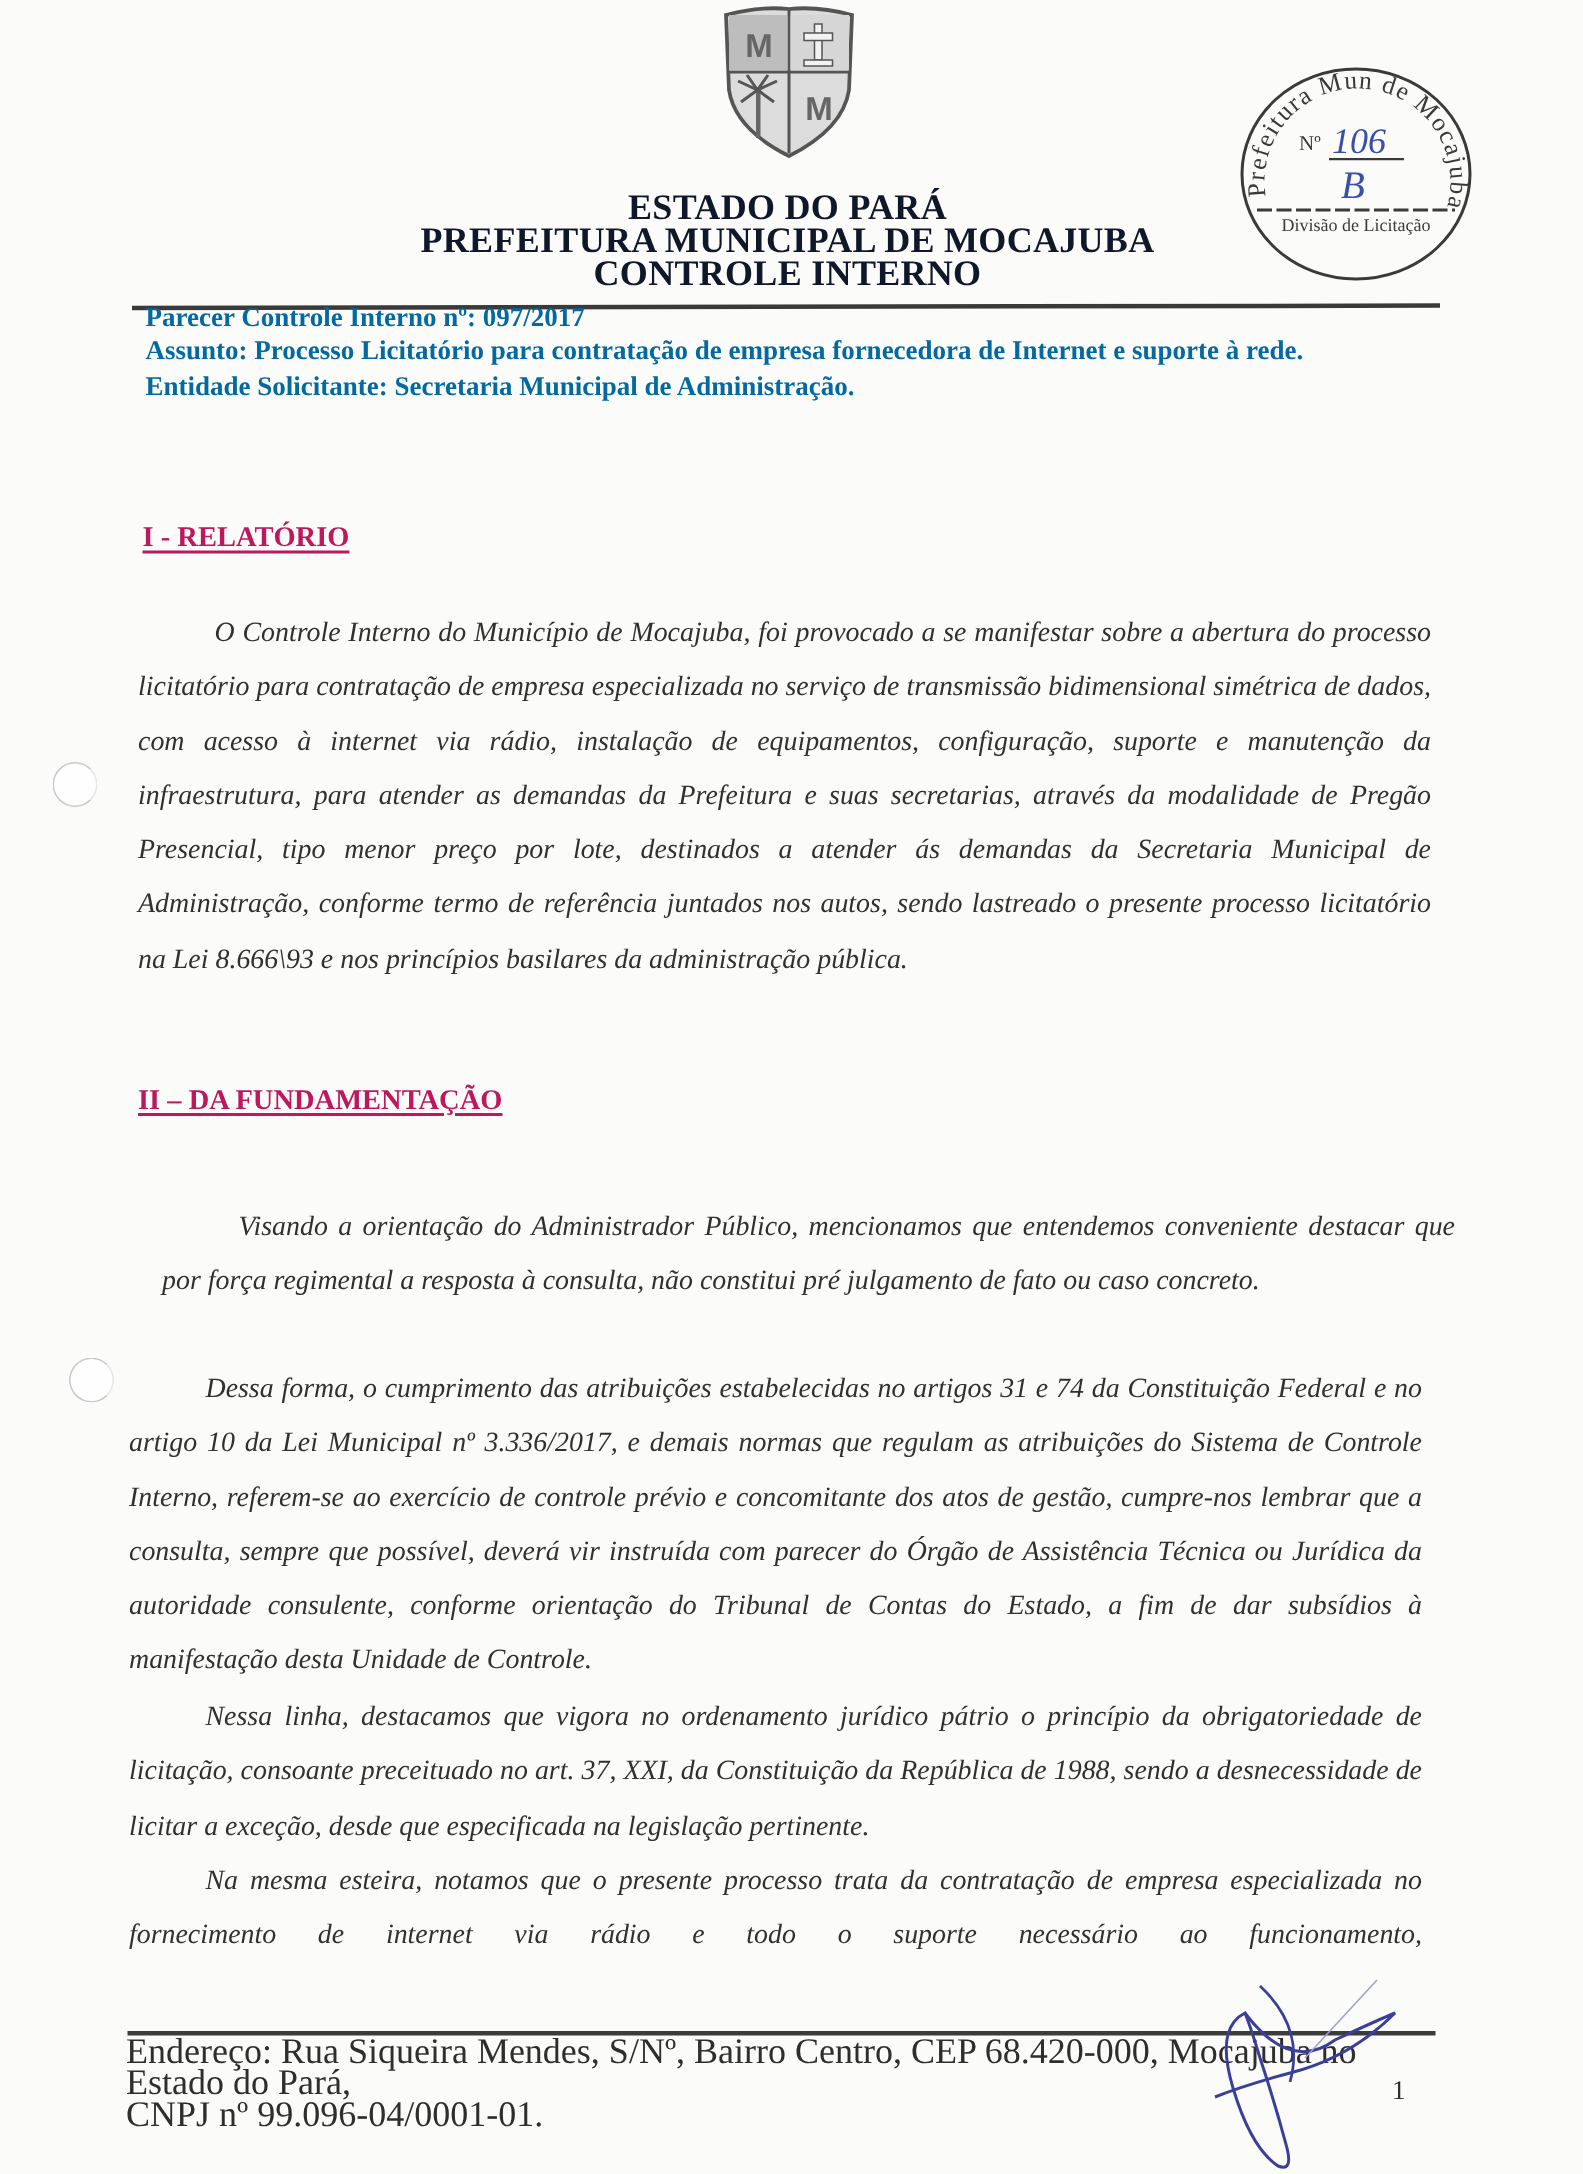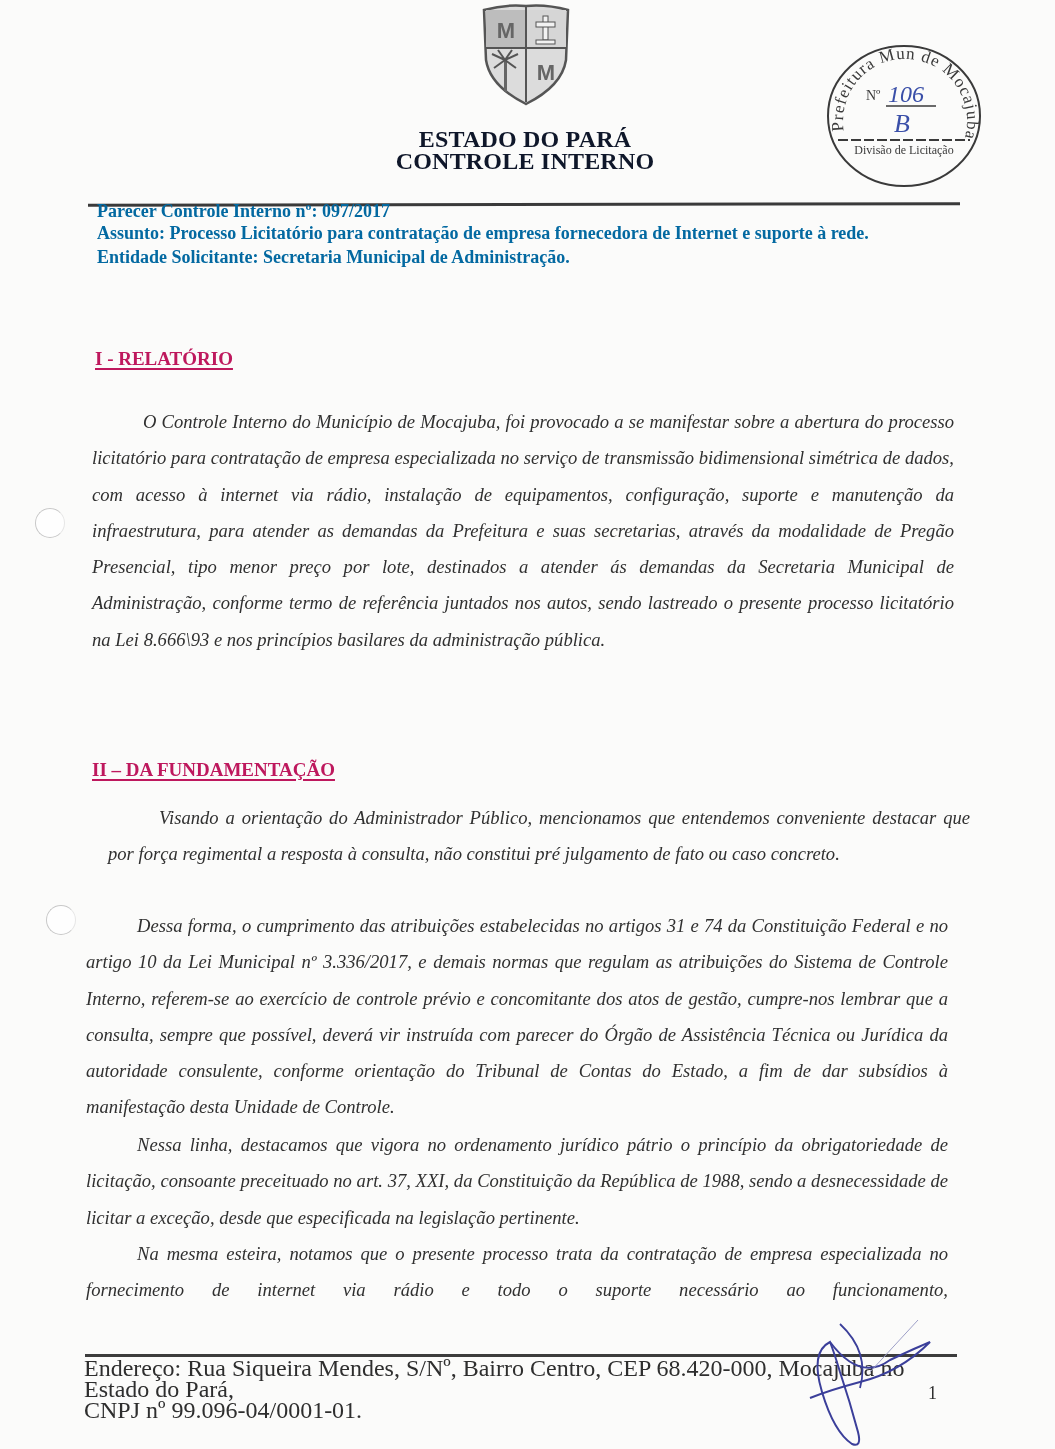--- a/index.html
+++ b/index.html
@@ -26,21 +26,21 @@
     .meta { position: absolute; left: 97px; top: 200px; width: 870px; font-weight: bold; font-size: 18px; line-height: 22px; color: #0369a1; }
     .meta div { margin: 0; }
     .meta .assunto { width: 860px; }
     .meta .entidade { margin-top: 2px; }
 
     .section-title {
       position: absolute; font-weight: bold; font-size: 19px;
       text-decoration: underline; text-underline-offset: 3px; text-decoration-thickness: 2px; color: #be185d;
     }
     #sec1 { left: 95px; top: 348px; }
-    #sec2 { left: 92px; top: 723px; margin-top: 36px; }
+    #sec2 { left: 92px; top: 723px; }
 
     .para {
       position: absolute; font-size: 18.6px; line-height: 36.3px; text-align: justify;
       color: #303030;
       font-style: italic;
     }
     .para p { margin: 0; text-indent: 51px; }
     #p1 { left: 92px; top: 404px; width: 862px; }
     #p2 { left: 88px; top: 800px; width: 862px; margin-left: 20px; }
     #p3 { left: 86px; top: 908px; width: 862px; }
@@ -93,20 +93,21 @@
     <text x="42" y="60" font-family="Liberation Serif, serif" font-size="14" fill="#3a3a3a">Nº</text>
     <text x="64" y="62" font-family="Liberation Serif, serif" font-style="italic" font-size="24" fill="#3a4fa8">106</text>
     <line x1="62" y1="66" x2="112" y2="66" stroke="#3a3a3a" stroke-width="1.5"></line>
     <text x="70" y="92" font-family="Liberation Serif, serif" font-style="italic" font-size="26" fill="#3a4fa8">B</text>
     <line x1="14" y1="100" x2="146" y2="100" stroke="#3a3a3a" stroke-width="2" stroke-dasharray="10 3"></line>
     <text x="80" y="114" text-anchor="middle" font-family="Liberation Serif, serif" font-size="12" fill="#3a3a3a">Divisão de Licitação</text>
   </svg>
 
   <div class="header">
     <div class="line">ESTADO DO PARÁ</div>
+    <div class="line">PREFEITURA MUNICIPAL DE MOCAJUBA</div>
     <div class="line">CONTROLE INTERNO</div>
   </div>
   <div class="rule-top"></div>
 
   <div class="meta">
     <div>Parecer Controle Interno nº: 097/2017</div>
     <div class="assunto">Assunto: Processo Licitatório para contratação de empresa fornecedora de Internet e suporte à rede.</div>
     <div class="entidade">Entidade Solicitante: Secretaria Municipal de Administração.</div>
   </div>
 

